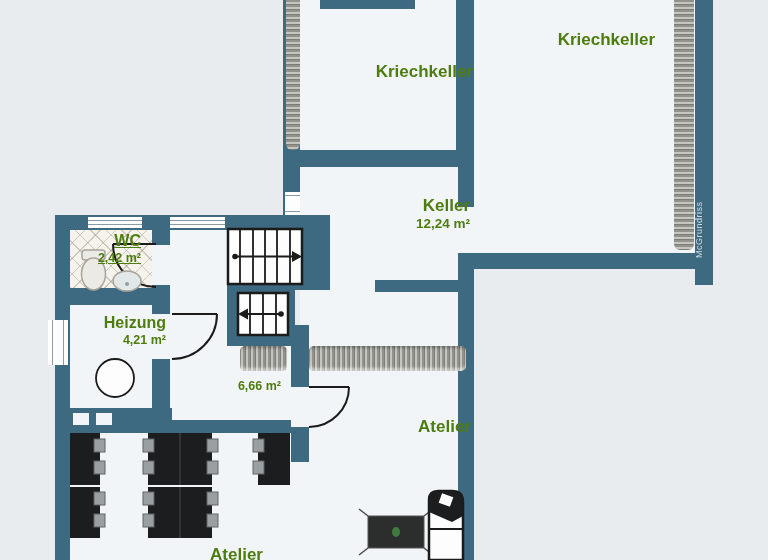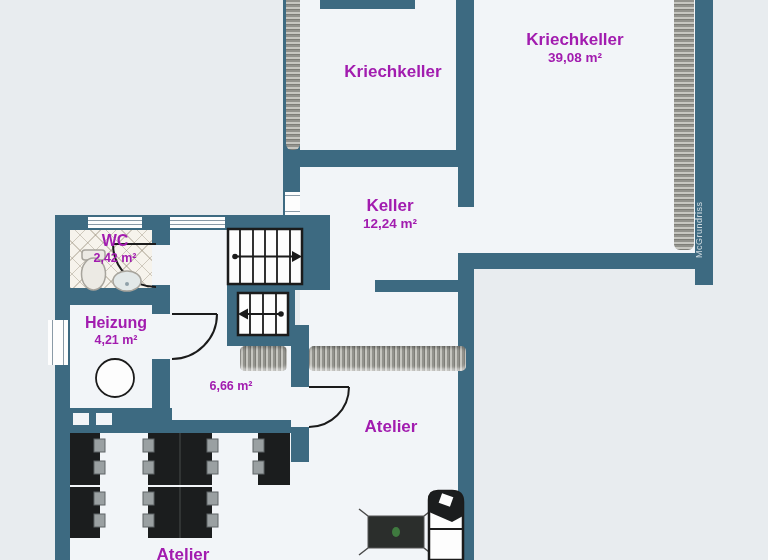--- a/index.html
+++ b/index.html
@@ -28,21 +28,21 @@
     box-shadow:inset 0 -3px 3px rgba(255,255,255,.5), inset 0 2px 3px rgba(0,0,0,.25);
   }
   .win-h{position:absolute;background:#fdfdfd;}
   .win-h::before,.win-h::after{content:"";position:absolute;left:0;right:0;height:1px;background:#8a9aa6;}
   .win-h::before{top:3px;} .win-h::after{bottom:3px;}
   .win-v{position:absolute;background:#fdfdfd;}
   .win-v::before,.win-v::after{content:"";position:absolute;top:0;bottom:0;width:1px;background:#8a9aa6;}
   .win-v::before{left:4px;} .win-v::after{right:4px;}
   .opening{position:absolute;background:#f2f5f8;}
   .sq{position:absolute;background:#f2f5f8;}
-  .label{position:absolute;text-align:center;color:#a21caf;line-height:1.25;}
+  .label{position:absolute;text-align:right;color:#4d7c0f;line-height:1.25;}
   .label .nm{font-weight:bold;font-size:17px;display:block;}
   .label .ar{font-weight:bold;font-size:13.5px;display:block;}
   .label.sm .nm{font-size:16px;}
   .label.sm .ar{font-size:12.5px;}
   .watermark{
     position:absolute;left:694px;top:258px;
     transform:rotate(-90deg);transform-origin:0 0;
     font-size:9px;color:rgba(255,255,255,.75);letter-spacing:.5px;white-space:nowrap;
   }
   svg.overlay{position:absolute;left:0;top:0;pointer-events:none;}
@@ -192,27 +192,26 @@
     <rect x="440" y="495" width="12" height="10" fill="#fdfdfd" transform="rotate(20 446 500)"></rect>
     <line x1="429" y1="529" x2="463" y2="529" stroke="#1b1b1b" stroke-width="2"></line>
   </g>
 </svg>
 
 <div class="label" style="left:313px;top:61px;width:160px;">
   <span class="nm">Kriechkeller</span>
 </div>
 <div class="label" style="left:495px;top:29px;width:160px;">
   <span class="nm">Kriechkeller</span>
-  <span class="ar">39,08 m²</span>
 </div>
 <div class="label" style="left:310px;top:195px;width:160px;">
   <span class="nm">Keller</span>
   <span class="ar">12,24 m²</span>
 </div>
-<div class="label sm" style="left:75px;top:231px;width:80px;">
+<div class="label sm" style="left:61px;top:231px;width:80px;text-decoration:underline;">
   <span class="nm">WC</span>
   <span class="ar">2,42 m²</span>
 </div>
 <div class="label sm" style="left:66px;top:313px;width:100px;">
   <span class="nm">Heizung</span>
   <span class="ar">4,21 m²</span>
 </div>
 <div class="label sm" style="left:181px;top:379px;width:100px;">
   <span class="ar">6,66 m²</span>
 </div>

